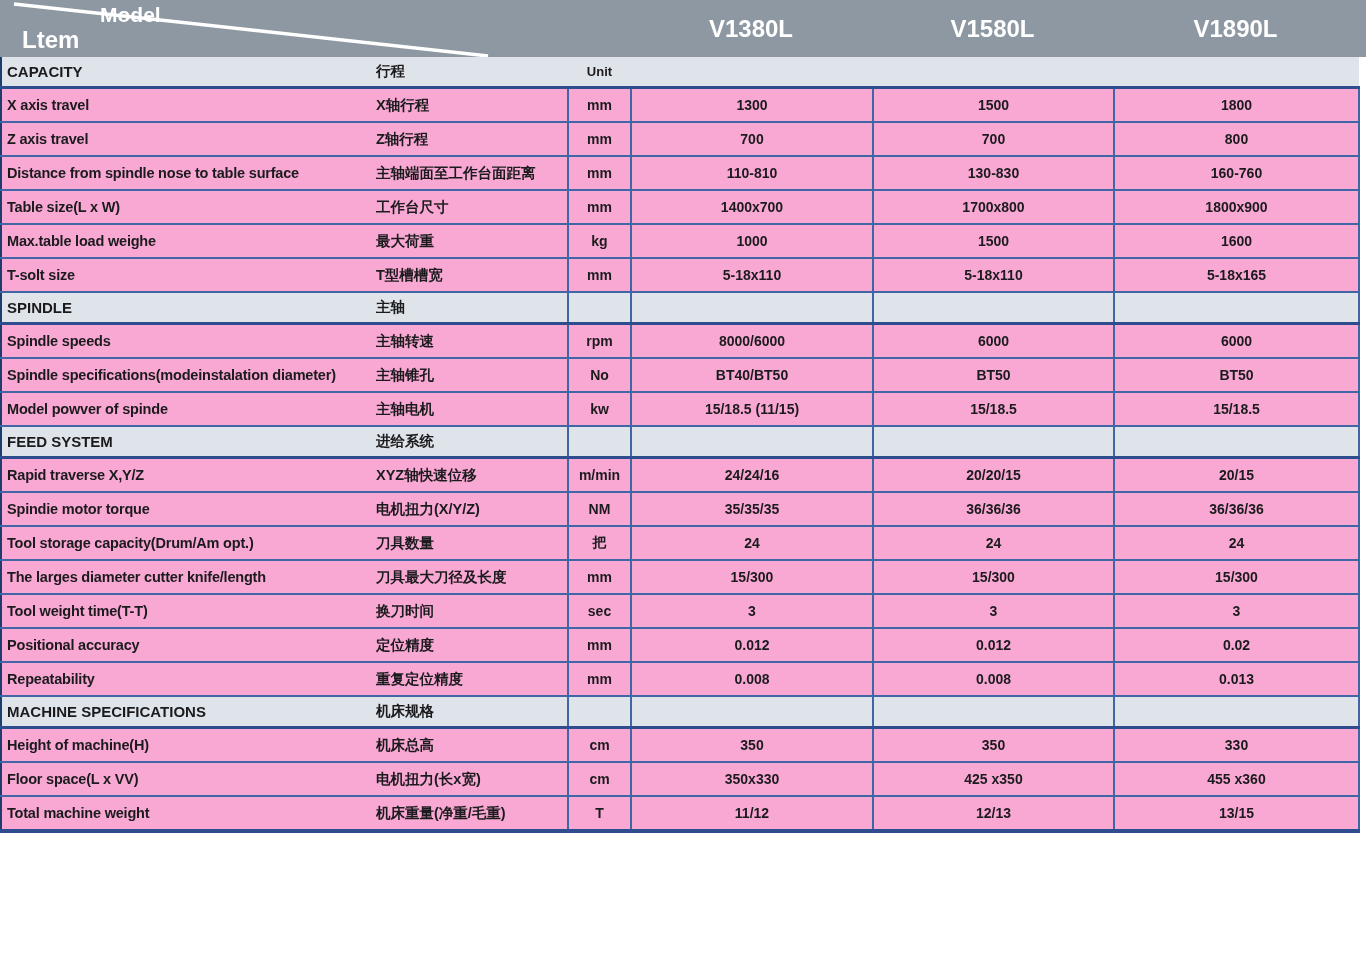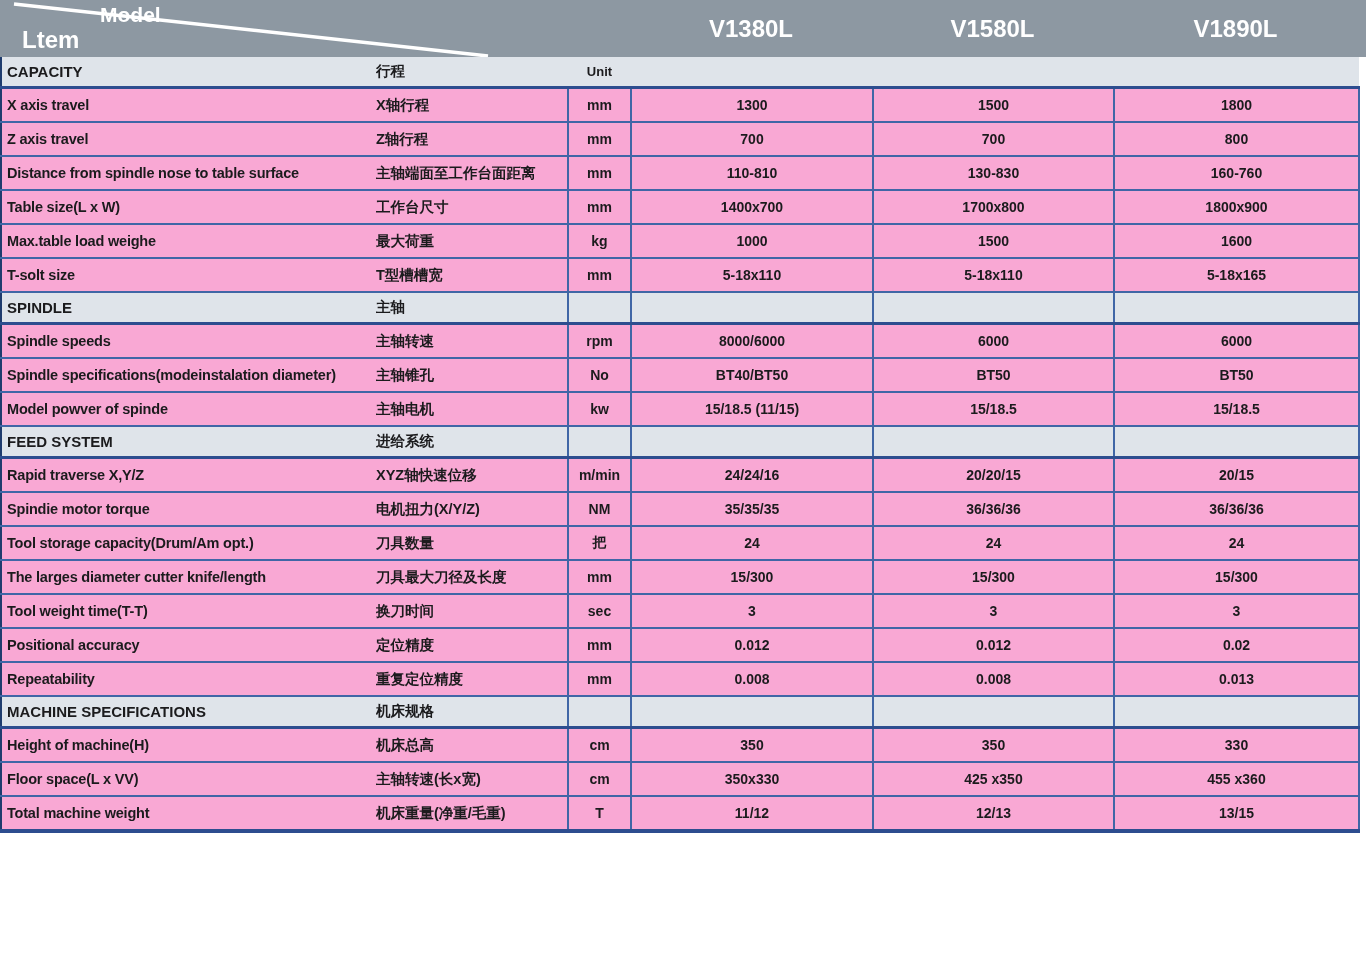--- a/index.html
+++ b/index.html
@@ -272,21 +272,21 @@
         <tr class="data-row">
           <td class="c-en">Height of machine(H)</td>
           <td class="c-zh">机床总高</td>
           <td class="c-unit bl br">cm</td>
           <td class="c-val">350</td>
           <td class="c-val bl">350</td>
           <td class="c-val bl br">330</td>
         </tr>
         <tr class="data-row">
           <td class="c-en">Floor space(L x VV)</td>
-          <td class="c-zh">主轴转速(长x宽)</td>
+          <td class="c-zh">电机扭力(长x宽)</td>
           <td class="c-unit bl br">cm</td>
           <td class="c-val">350x330</td>
           <td class="c-val bl">425 x350</td>
           <td class="c-val bl br">455 x360</td>
         </tr>
         <tr class="data-row">
           <td class="c-en">Total machine weight</td>
           <td class="c-zh">机床重量(净重/毛重)</td>
           <td class="c-unit bl br">T</td>
           <td class="c-val">11/12</td>

